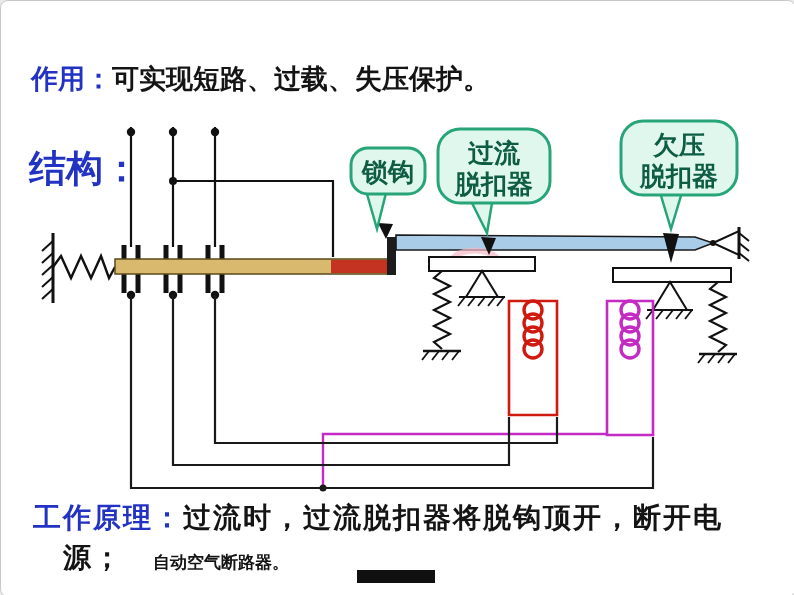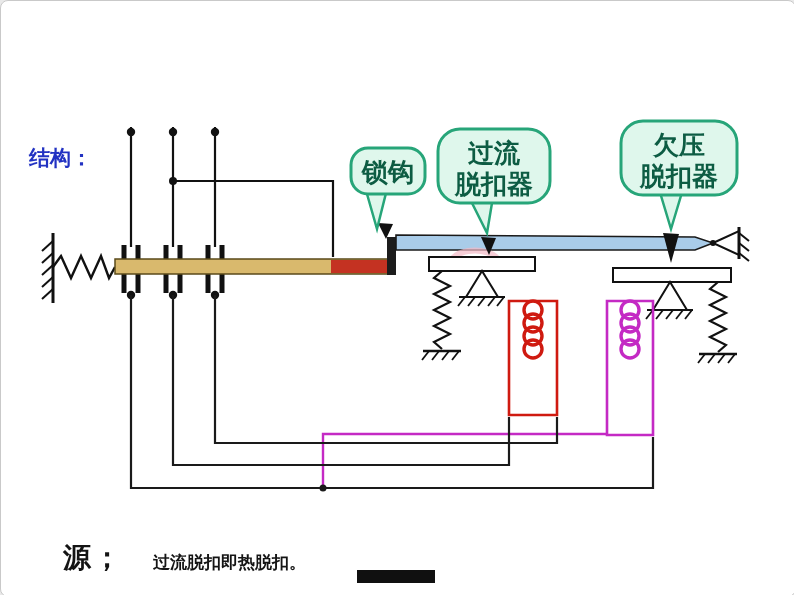--- a/index.html
+++ b/index.html
@@ -14,21 +14,21 @@
     margin:0 auto;
   }
   .title{
     position:absolute;top:14px;left:0;width:100%;
     text-align:center;
     font-size:30px;font-weight:700;letter-spacing:7px;
     color:#e8220a;
   }
   .line{position:absolute;font-weight:700;white-space:nowrap;}
   .func-line{left:30px;top:60px;font-size:27px;}
-  .struct-line{left:28px;top:143px;font-size:21px;}
+  .struct-line{left:28px;top:143px;font-size:37px;}
   .principle-line1{left:32px;top:498px;font-size:28px;letter-spacing:2px;}
   .principle-line2{left:62px;top:538px;font-size:28px;letter-spacing:2px;}
   .principle-note{
     position:absolute;left:152px;top:550px;
     font-size:17px;font-weight:700;color:#141414;white-space:nowrap;
   }
   .blue{color:#2232c2;}
   .black{color:#141414;}
   .footer-bar{
     position:absolute;left:356px;top:569px;width:78px;height:13px;
@@ -180,25 +180,31 @@
 
     <g>
       <polygon points="658,188 682,188 670,228" fill="#dff7ec" stroke="#27a579" stroke-width="2.5"></polygon>
       <rect x="620" y="120" width="116" height="74" rx="22" fill="#dff7ec" stroke="#27a579" stroke-width="3"></rect>
       <text x="678" y="153" text-anchor="middle" font-size="26" fill="#0d5c43">欠压</text>
       <text x="678" y="184" text-anchor="middle" font-size="26" fill="#0d5c43">脱扣器</text>
     </g>
   </svg>
 
 
+  <div class="line func-line">
+    <span class="blue">作用：</span><span class="black">可实现短路、过载、失压保护。</span>
+  </div>
 
   <div class="line struct-line">
     <span class="blue">结构：</span>
   </div>
 
+  <div class="line principle-line1">
+    <span class="blue">工作原理：</span><span class="black">过流时，过流脱扣器将脱钩顶开，断开电</span>
+  </div>
 
   <div class="line principle-line2 black">源；</div>
 
-  <div class="principle-note">过流脱扣即热脱扣。</div>
+  <div class="principle-note">自动空气断路器。</div>
 
   <div class="footer-bar"></div>
 
 </div>
 
 </body></html>

